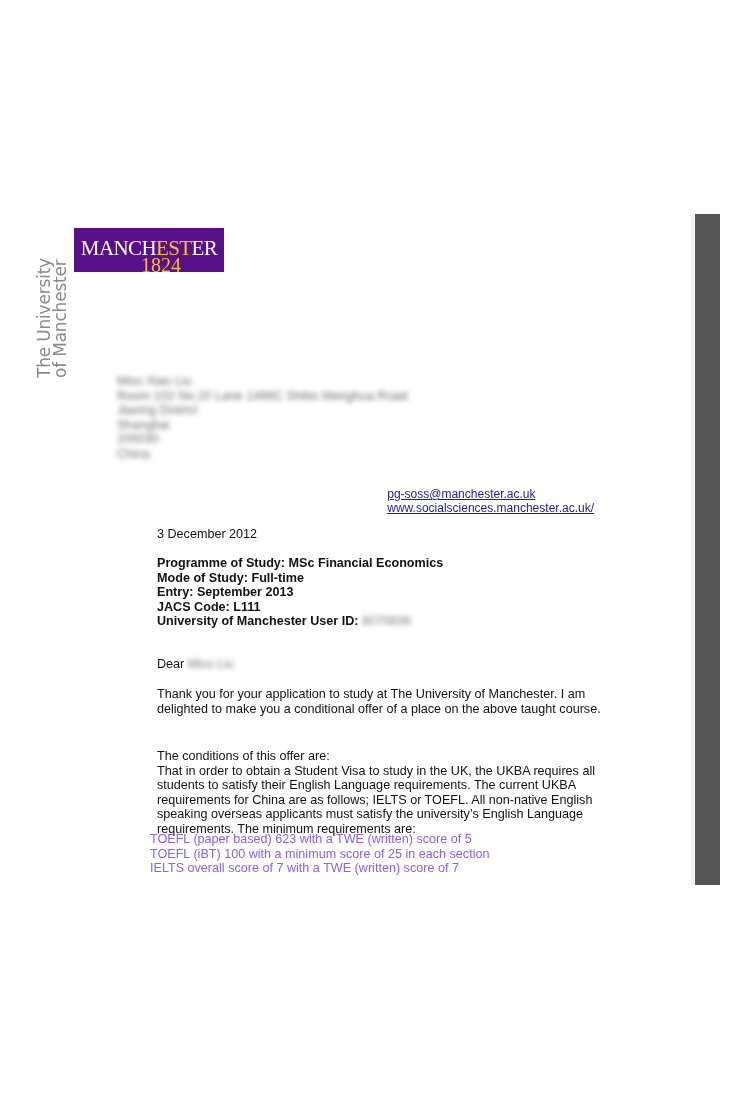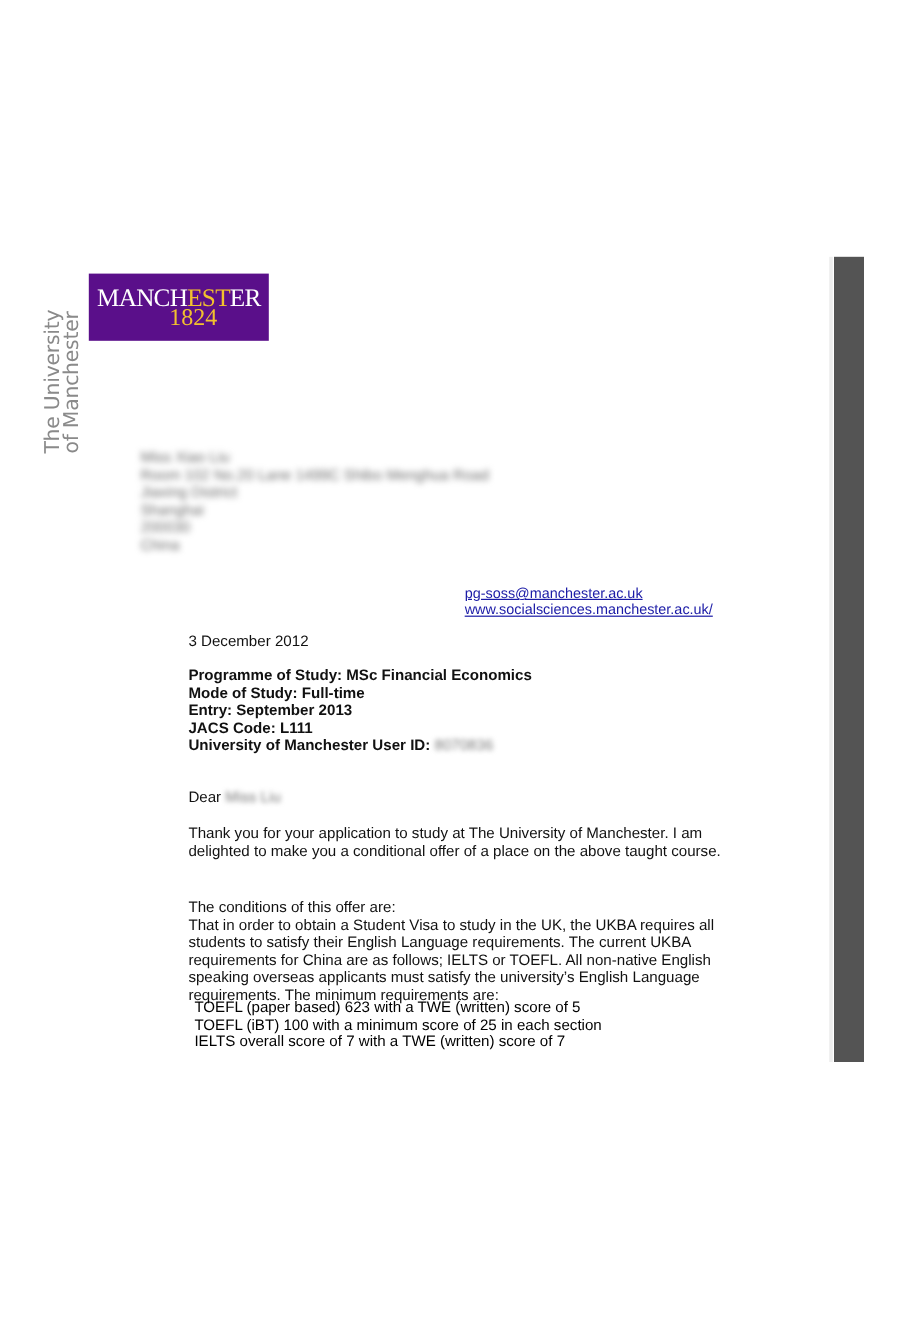--- a/index.html
+++ b/index.html
@@ -18,21 +18,21 @@
     .page {
       position: absolute;
       left: 0; top: 0;
       width: 750px; height: 1100px;
       background: #ffffff;
     }
     
     .logo {
       position: absolute;
       left: 74px; top: 228px;
-      width: 150px; height: 56px;
+      width: 150px; height: 44px;
       background: #5a0f8a;
       box-sizing: border-box;
     }
     .logo-word {
       position: absolute;
       left: 0; right: 0; top: 9px;
       text-align: center;
       font-family: "Liberation Serif", serif;
       font-size: 21px;
       letter-spacing: -0.6px;
@@ -97,24 +97,24 @@
       display: inline-block;
       filter: blur(2.4px);
       color: #7a7a7a;
       font-weight: normal;
     }
     .salutation { top: 657px; }
     .para1 { top: 687px; width: 480px; }
     .para2 { top: 749px; width: 480px; }
     .reqs {
       position: absolute;
-      left: 162px; top: 832px;
+      left: 150px; top: 832px;
       font-size: 12.6px;
       line-height: 14.6px;
-      color: #000000;
+      color: #8b5cf6;
     }
     
     .side-bar {
       position: absolute;
       left: 695px; top: 214px;
       width: 25px; height: 671px;
       background: #545454;
     }
     .side-bar-edge {
       position: absolute;

